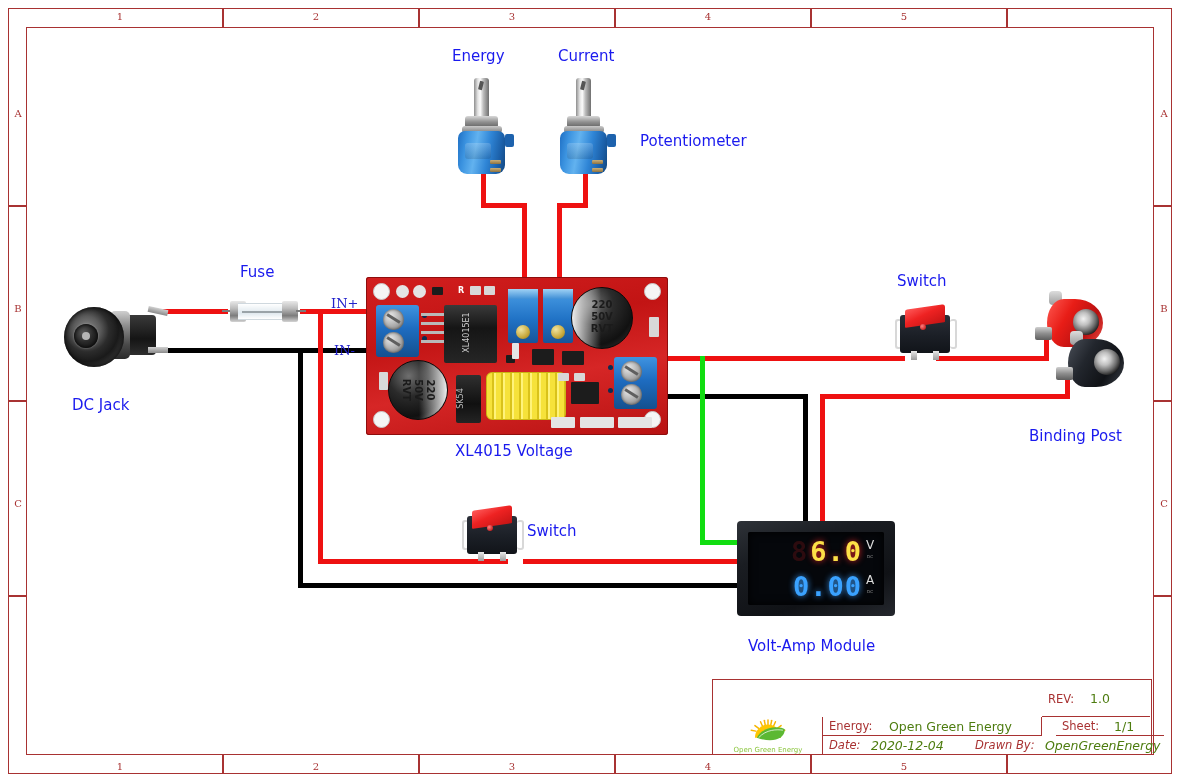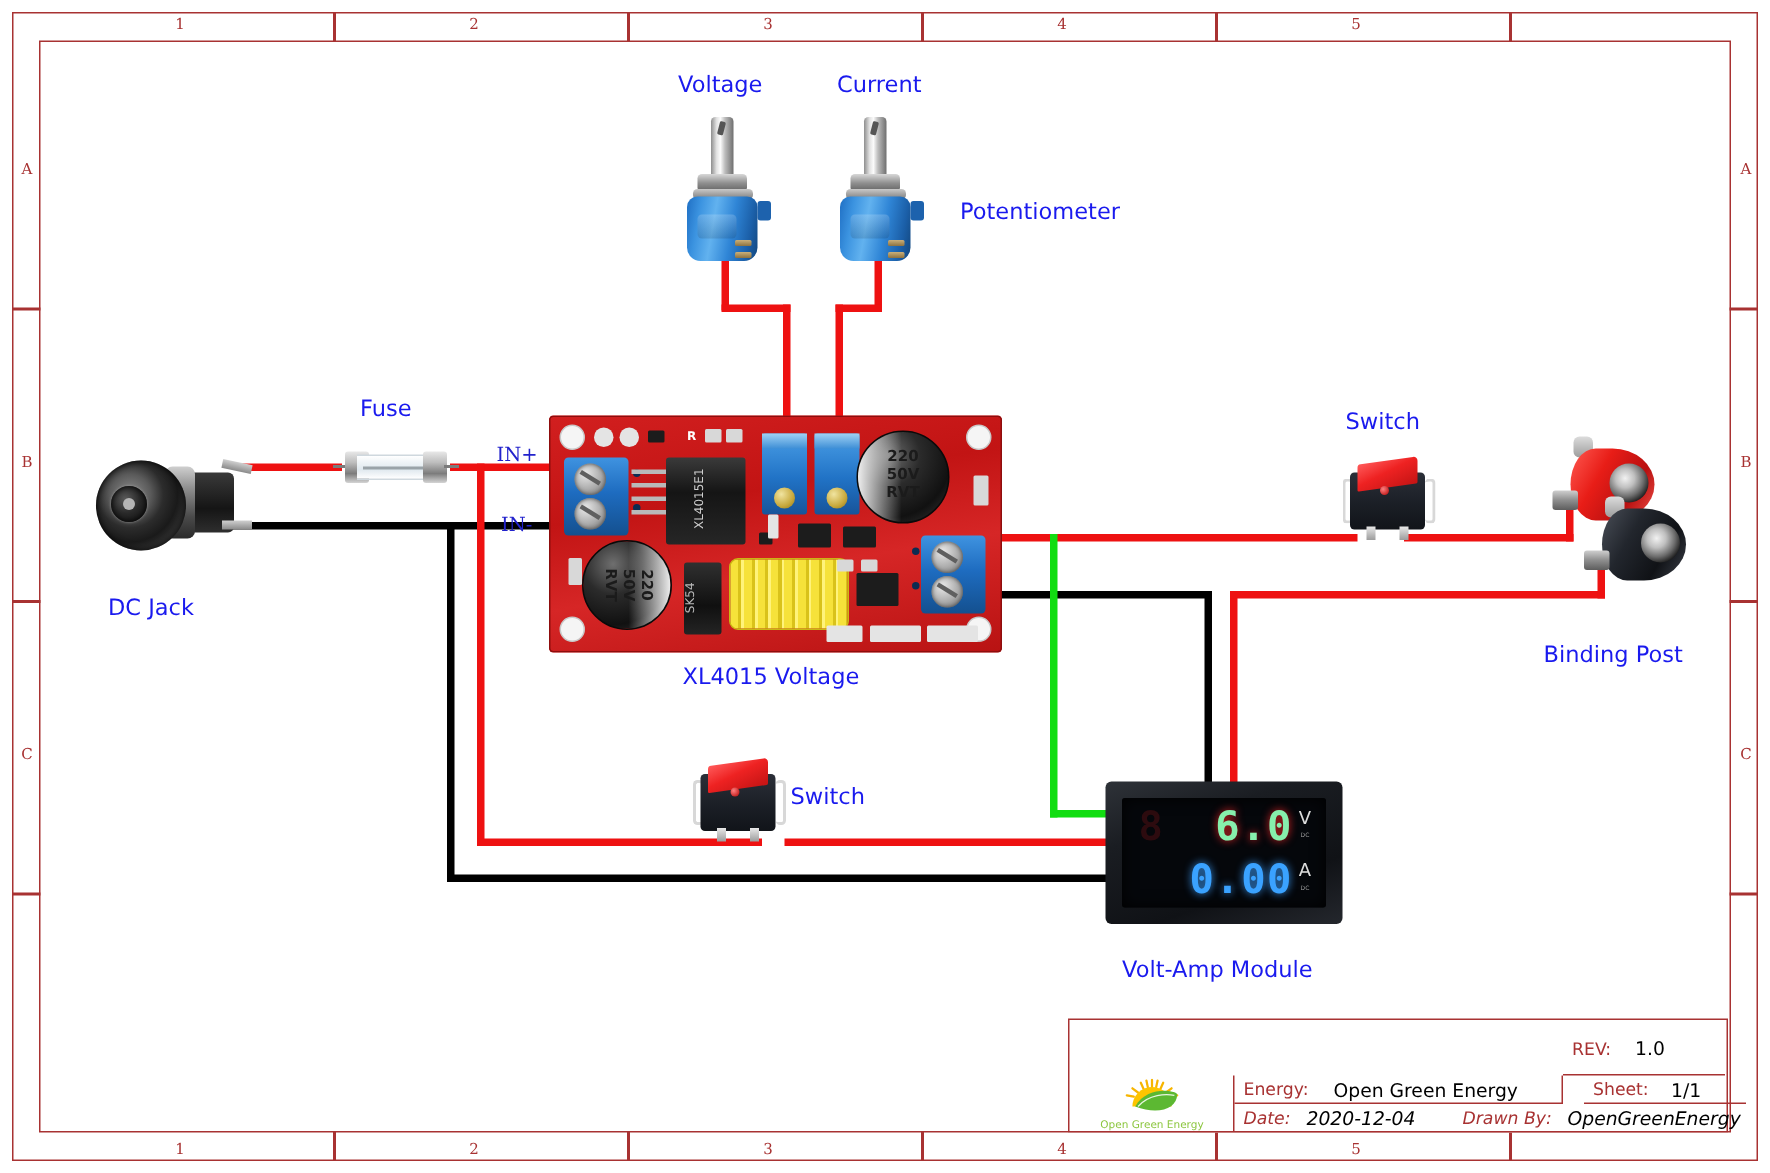--- a/index.html
+++ b/index.html
@@ -447,21 +447,21 @@
     font-weight: bold;
     letter-spacing: 1px;
   }
   .seg-ghost {
     font-family: "DejaVu Sans Mono", monospace;
     font-size: 27px;
     font-weight: bold;
     letter-spacing: 1px;
     margin-right: 2px;
   }
-  .seg-red   { color: #86efac; text-shadow: 0 0 6px rgba(255,40,40,0.85); margin-left: 32px; }
+  .seg-red   { color: #fde047; text-shadow: 0 0 6px rgba(255,40,40,0.85); }
   .seg-blue  { color: #3aa2ff; text-shadow: 0 0 6px rgba(60,160,255,0.9); }
   .seg-red-ghost  { color: rgba(255,40,40,0.16); }
   .unit {
     color: #dddddd;
     font-size: 12px;
     font-family: "DejaVu Sans", sans-serif;
     width: 16px;
     text-align: center;
     line-height: 12px;
   }
@@ -479,21 +479,21 @@
     position: absolute;
     border-right: 1.5px solid #a83232;
     border-bottom: 1.5px solid #a83232;
   }
   .tb-key {
     color: #a83232;
     font-size: 11.5px;
     font-family: "DejaVu Sans", sans-serif;
   }
   .tb-val {
-    color: #000000;
+    color: #4d7c0f;
     font-size: 12.5px;
     font-family: "DejaVu Sans", sans-serif;
   }
   .tb-title-val {
     color: #1a1aee;
     font-size: 14px;
     font-family: "DejaVu Sans", sans-serif;
   }
   #logo { position: absolute; left: 716px; top: 719px; width: 104px; height: 35px; }
   .logo-txt {
@@ -619,21 +619,21 @@
     <div class="pot-shaft">
         <div class="pot-slot" style="left:5px; top:3px;"></div>
       </div>
     <div class="pot-nut"></div>
     <div class="pot-washer"></div>
     <div class="pot-body"></div>
     <div class="pot-side"></div>
     <div class="pot-lug" style="left:38px; top:82px;"></div>
     <div class="pot-lug" style="left:38px; top:90px;"></div>
   </div>
-  <div class="lbl" style="left:452px; top:47px;">Voltage</div>
+  <div class="lbl" style="left:452px; top:47px;">Energy</div>
 
   <div class="pot" style="left:554px; top:78px;">
     <div class="pot-shaft">
         <div class="pot-slot" style="left:5px; top:3px;"></div>
       </div>
     <div class="pot-nut"></div>
     <div class="pot-washer"></div>
     <div class="pot-body"></div>
     <div class="pot-side"></div>
     <div class="pot-lug" style="left:38px; top:82px;"></div>

